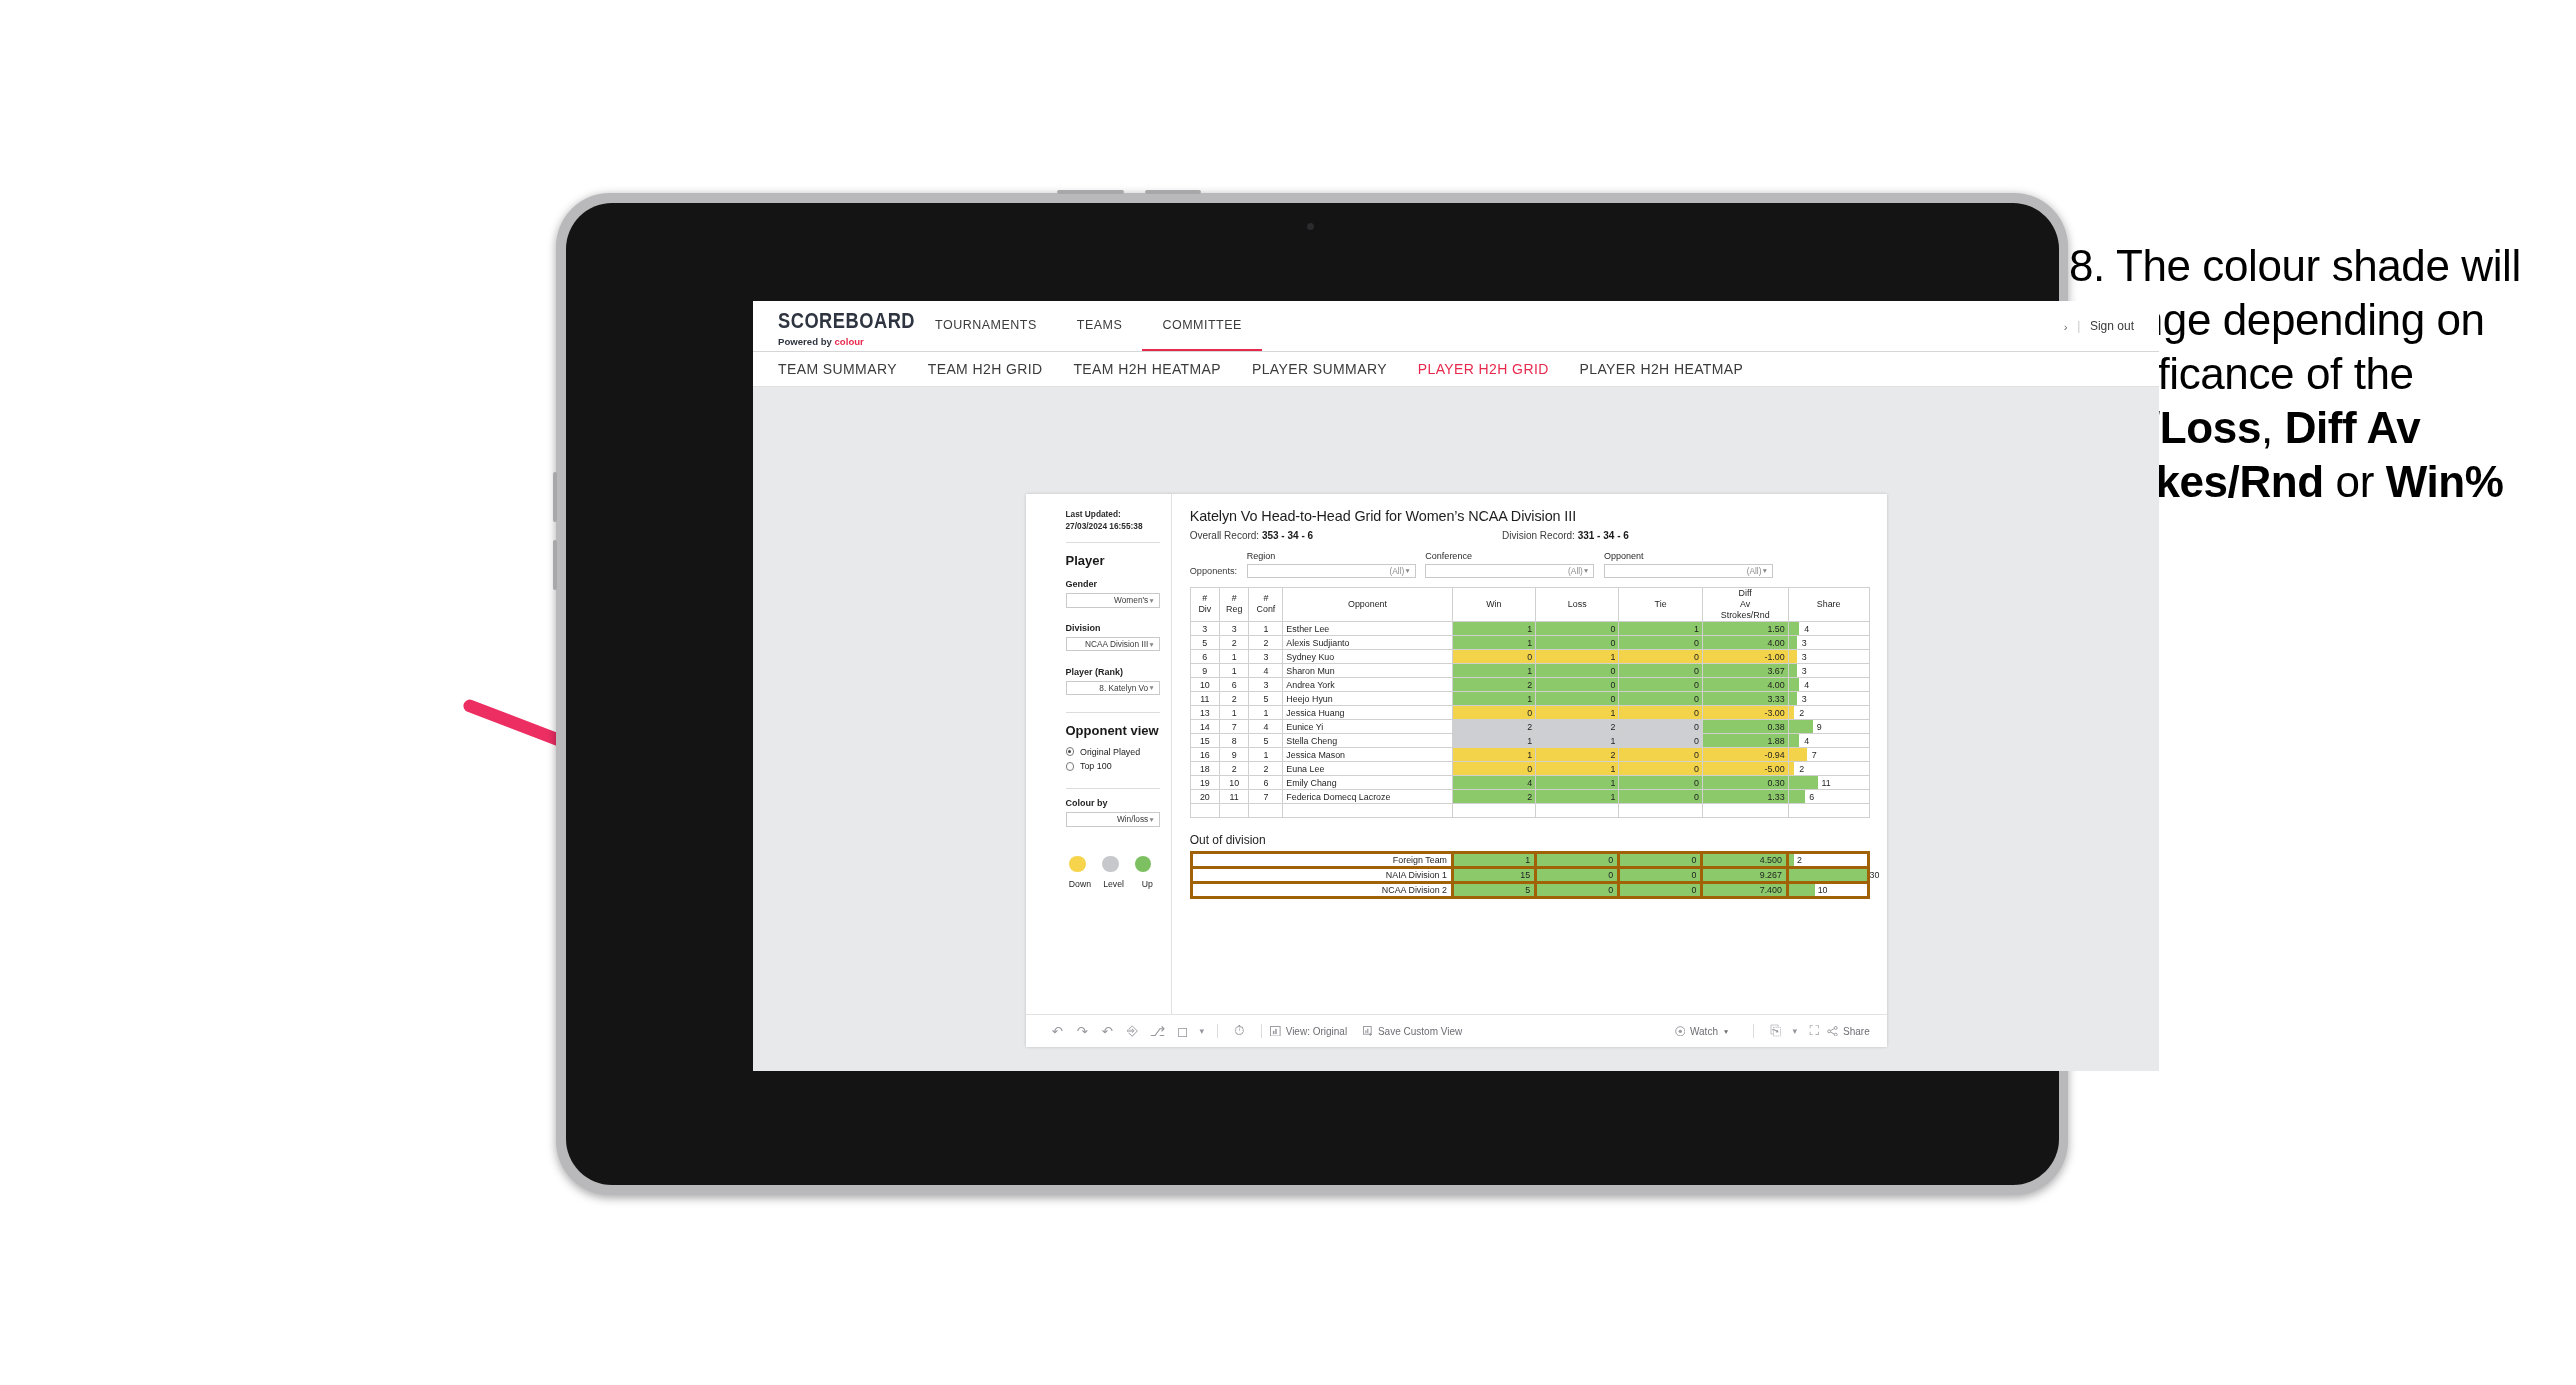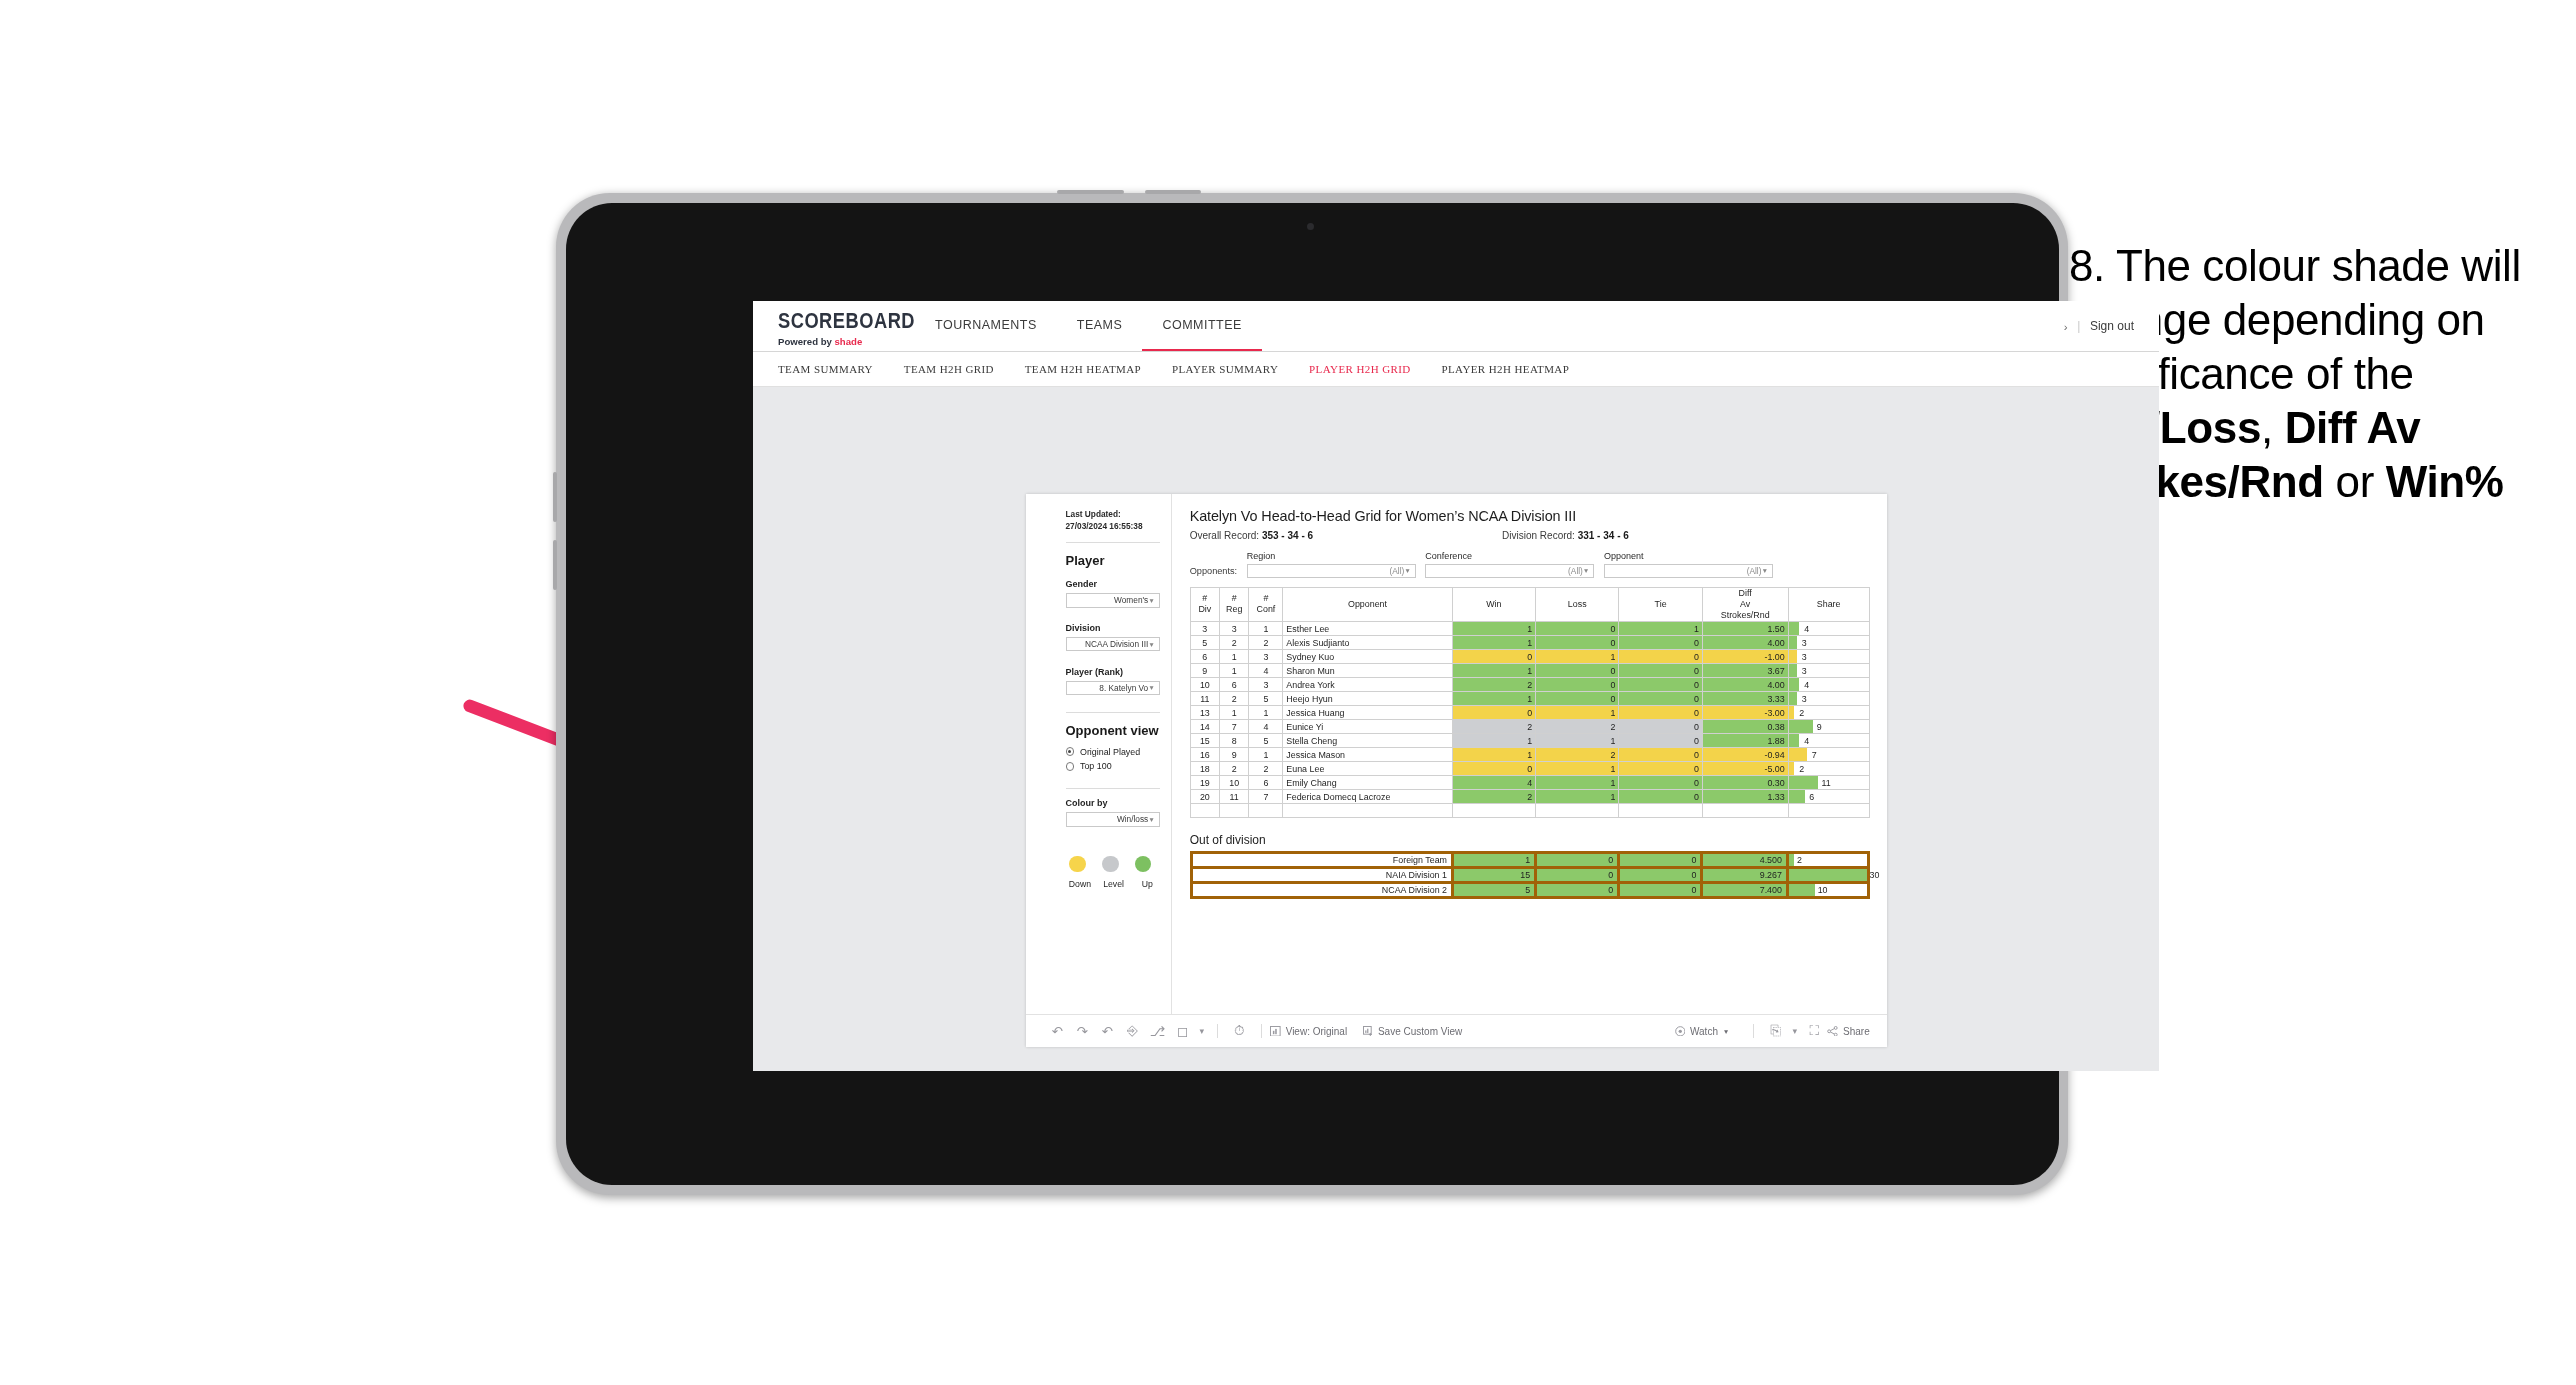--- a/index.html
+++ b/index.html
@@ -80,23 +80,23 @@
   #signout .divider { color:#c9c9c9; }
   #signout .so { cursor:pointer; }
 
   
   #subnav {
     height: 35px; background: #fff; border-top: 1px solid #d6d6d6;
     display:flex; align-items:center; padding-left: 25px; gap: 0;
     box-shadow: 0 1px 0 #e0e0e0;
   }
   .subnav-item {
-    font-size: 11px; color:#3b3b3b; letter-spacing:0.4px;
+    font-size: 14px; color:#3b3b3b; letter-spacing:0.4px;
     padding: 0 17.3px 0 0; margin-right: 13.5px; cursor:pointer;
-    font-family:Liberation Serif, serif;
+    font-family:Liberation Sans, sans-serif;
   }
   .subnav-item.active { color: #e8294d; }
 
   
   #workbook {
     position:absolute; left: 273px; top: 193px;
     width: 861px; height: 553px;
     background: #fff; box-shadow: 0 0 2.9px rgba(0,0,0,0.18);
     display: flex; flex-direction: column;
   }
@@ -205,21 +205,21 @@
     <div id="tablet-inner">
       <div id="cam"></div>
     </div>
   </div>
 
   <div id="screen">
 
     <div id="topnav">
       <div id="logo-wrap">
         <div class="logo-title">SCOREBOARD</div>
-        <div class="logo-sub"><span>Powered by </span><span class="brand">shade</span></div>
+        <div class="logo-sub"><span>Powered by </span><span class="brand">colour</span></div>
       </div>
       <div class="nav-tabs">
         <div class="nav-tab">TOURNAMENTS</div>
         <div class="nav-tab">TEAMS</div>
         <div class="nav-tab active">COMMITTEE</div>
       </div>
       <div id="signout">
         <span class="chev">›</span>
         <span class="divider">|</span>
         <span class="so">Sign out</span>

